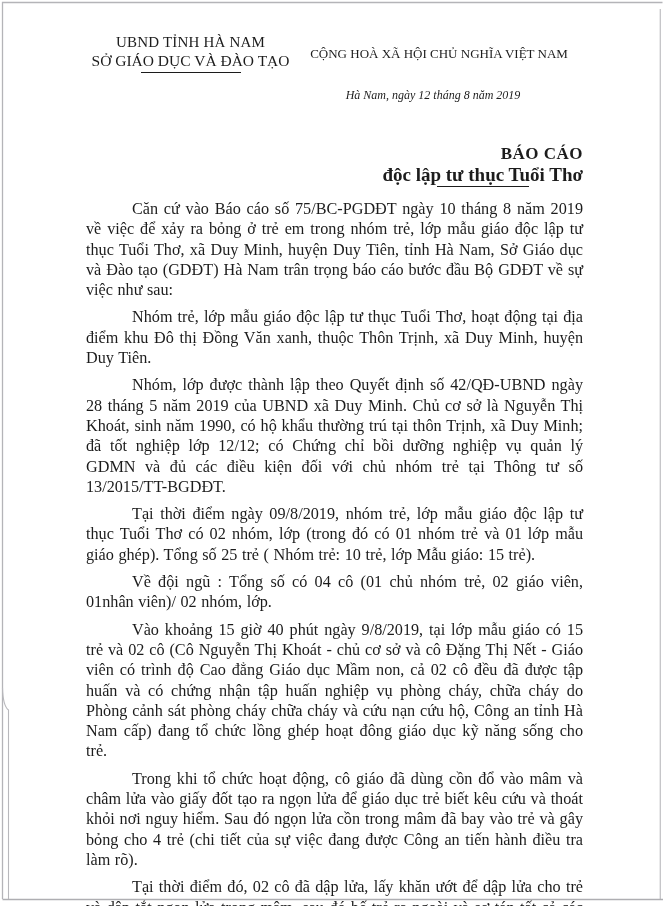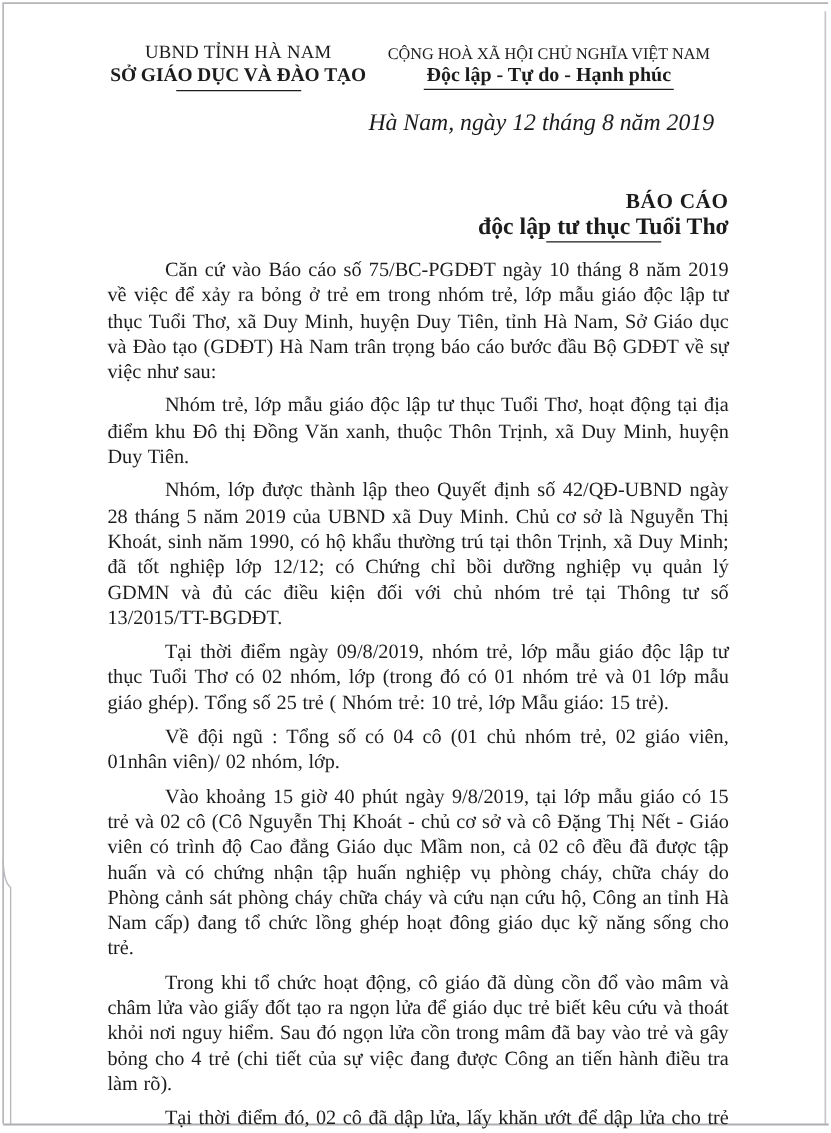--- a/index.html
+++ b/index.html
@@ -19,40 +19,40 @@
   .content {
     position: absolute; left: 0; top: 0; right: 0; bottom: 0;
     padding: 34px 82px 0 86px;
     box-sizing: border-box;
   }
   
   .hdr-row { display: flex; align-items: center; }
   .hdr-left { width: 212px; text-align: center; }
   .hdr-right { margin-left: auto; width: 292px; text-align: center; }
   .issuer-parent { font-size: 15px; letter-spacing: .2px; white-space: nowrap; }
-  .issuer { font-size: 15.5px; font-weight: bold; white-space: nowrap; margin-top: 1px; }
+  .issuer { font-size: 15.5px; font-weight: normal; white-space: nowrap; margin-top: 1px; }
   .national-title { font-size: 13px; font-weight: normal; white-space: nowrap; }
   .motto { font-size: 16px; font-weight: bold; margin-top: 1px; }
   .motto-inner {
     display: inline-block;
     border-bottom: 1.7px solid #1c1c1c;
     padding: 0 2px 1px 2px;
     white-space: nowrap;
   }
   .u-center { position: relative; display: inline-block; padding-bottom: 3px; }
   .u-center::after {
     content: ""; position: absolute; left: 50%; transform: translateX(-50%);
     bottom: 0; height: 0; border-bottom: 1.6px solid #1c1c1c;
   }
   .issuer .u-center::after { width: 100px; }
   .subtitle2 .u-center::after { width: 92px; bottom: 1px; }
 
   .hdr-row2 { display: flex; margin-top: 15px; }
   .doc-number { width: 212px; text-align: center; font-size: 15.5px; white-space: nowrap; }
-  .place-date { margin-left: auto; width: 300px; text-align: center; font-style: italic; font-size: 19px; white-space: nowrap; }
+  .place-date { margin-left: auto; width: 300px; text-align: center; font-style: italic; font-size: 12px; white-space: nowrap; }
 
   .title-block { text-align: right; margin-top: 41px; }
   .doc-heading { font-size: 17px; font-weight: bold; letter-spacing: .5px; }
   .subtitle1 { font-size: 16.5px; font-weight: bold; margin-top: 2px; line-height: 21px; }
   .subtitle2 { font-size: 19px; font-weight: bold; line-height: 21px; font-family: Liberation Serif, serif; }
 
   .body-text { margin-top: 11px; }
   .para {
     margin: 0 0 7px 0;
     font-size: 16.2px;
@@ -76,23 +76,20 @@
 
   <div class="hdr-row">
     <div class="hdr-left">
       <div class="issuer-parent">UBND TỈNH HÀ NAM</div>
       <div class="issuer">
         <span class="u-center">SỞ GIÁO DỤC VÀ ĐÀO TẠO</span>
       </div>
     </div>
     <div class="hdr-right">
       <div class="national-title">CỘNG HOÀ XÃ HỘI CHỦ NGHĨA VIỆT NAM</div>
-      <div class="motto">
-        <span class="motto-inner">Độc lập - Tự do - Hạnh phúc</span>
-      </div>
     </div>
   </div>
 
   <div class="hdr-row2">
     <div class="place-date">Hà Nam, ngày 12  tháng 8 năm 2019</div>
   </div>
 
   <div class="title-block">
     <div class="doc-heading">BÁO CÁO</div>
     <div class="subtitle2">

